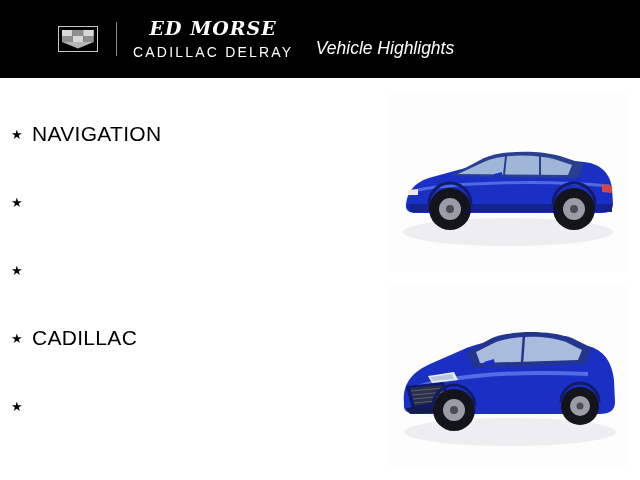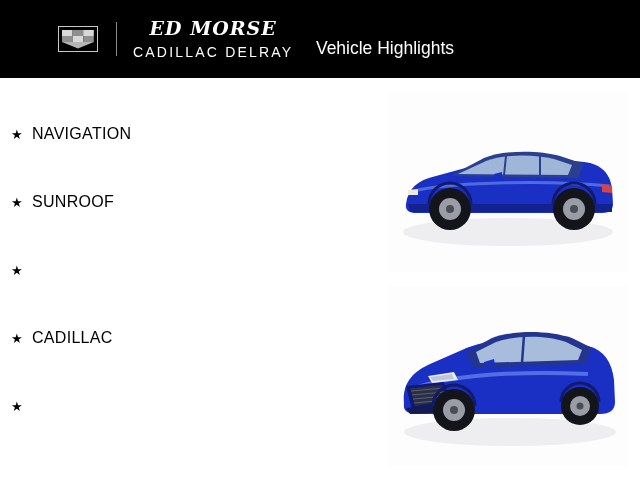--- a/index.html
+++ b/index.html
@@ -72,20 +72,21 @@
   .header-title {
     position: absolute;
     left: 0;
     top: 0;
     width: 640px;
     height: 96px;
     display: flex;
     align-items: center;
     justify-content: center;
     pointer-events: none;
+    font-style: italic;
   }
   .header-title span {
     color: #ffffff;
     font-size: 17.5px;
     margin-left: 130px;
   }
 
   
   .content {
     position: absolute;
@@ -112,21 +113,21 @@
   }
   .feature .star {
     color: #000000;
     font-size: 13px;
     width: 18px;
     text-align: left;
     line-height: 1;
   }
   .feature .label {
     color: #000000;
-    font-size: 16px;
+    font-size: 21px;
     letter-spacing: 0.3px;
     margin-left: 3px;
   }
 
   
   .photos {
     position: absolute;
     left: 388px;
     top: 14px;
     width: 240px;
@@ -176,21 +177,20 @@
 
   <div class="content">
 
     <div class="features">
       <div class="feature">
         <span class="star">★</span>
         <span class="label">NAVIGATION</span>
       </div>
       <div class="feature">
         <span class="star">★</span>
-        <span class="label">SUNROOF</span>
       </div>
       <div class="feature">
         <span class="star">★</span>
       </div>
       <div class="feature">
         <span class="star">★</span>
         <span class="label">CADILLAC</span>
       </div>
       <div class="feature">
         <span class="star">★</span>

